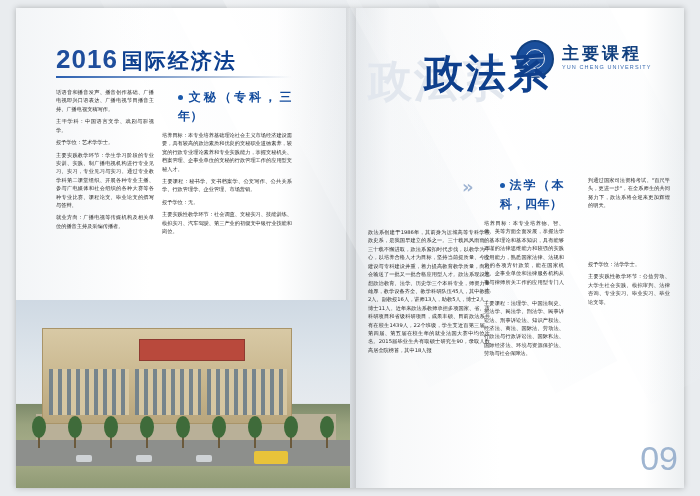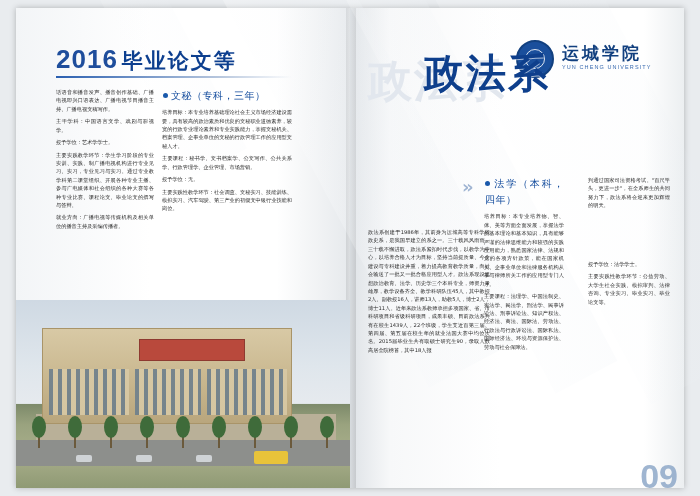--- a/index.html
+++ b/index.html
@@ -71,22 +71,22 @@
     text-shadow:0 1px 0 rgba(255,255,255,.8);
   }
 
   .col { position:absolute; font-size:5.2px; line-height:1.62; color:#2b2b2b; text-align:justify; }
   .col p { margin:0 0 4px 0; }
 
   .left-col-1 { left:56px; top:88px; width:98px; }
   .left-col-2 { left:162px; top:88px; width:130px; }
 
   .sub-head {
-    font-size:10px; font-weight:normal; color:#114a9c;
-    margin:0 0 4px 1px; letter-spacing:.5px;
+    font-size:12px; font-weight:bold; color:#114a9c;
+    margin:0 0 4px 16px; letter-spacing:.5px;
   }
   .bullet-dot {
     display:inline-block; width:5px; height:5px; border-radius:50%;
     background:#1a59ab; margin-right:3px; vertical-align:1px;
   }
 
   
   .photo {
     position:absolute; left:16px; top:300px; width:334px; height:188px;
     overflow:hidden;
@@ -176,43 +176,43 @@
   .chev {
     position:absolute; left:462px; top:176px;
     font-size:18px; color:#9fb4d2; font-weight:bold;
   }
 
   .right-col-1 { left:368px; top:228px; width:122px; }
   .right-col-2 { left:484px; top:176px; width:80px; }
   .right-col-3 { left:588px; top:176px; width:82px; }
 
   .page-num {
-    position:absolute; right:22px; bottom:0;
-    font-size:34px; font-weight:bold; color:#8fa9c9;
+    position:absolute; right:22px; bottom:18px;
+    font-size:34px; font-weight:normal; color:#8fa9c9;
     font-family:"Liberation Sans", sans-serif;
     opacity:.85;
   }
 </style>
 </head>
 <body>
 
 <div id="page">
 
   <div class="paper"></div>
   <div class="shade-left"></div>
   <div class="shade-right"></div>
   <div class="spine"></div>
 
   <div class="streak s1"></div>
   <div class="streak s2"></div>
   <div class="streak s3"></div>
   <div class="streak s4"></div>
 
   <div class="year-title">
-    <span>2016</span><span class="cn">毕业论文等</span>
+    <span>2016</span><span class="cn">国际经济法</span>
   </div>
   <div class="title-rule"></div>
 
   <div class="col left-col-1">
     <p>话语音和播音发声、播音创作基础、广播电视即兴口语表达、广播电视节目播音主持、广播电视文稿写作。</p>
     <p>主干学科：中国语言文学、戏剧与影视学。</p>
     <p>授予学位：艺术学学士。</p>
     <p>主要实践教学环节：学生学习阶段的专业实训、实践、制广播电视机构进行专业见习、实习，专业见习与实习。通过专业教学科第二课堂组织、开展各种专业主播、参与广电媒体和社会组织的各种大赛等各种专业比赛、课程论文、毕业论文的撰写与答辩。</p>
     <p>就业方向：广播电视等传媒机构及相关单位的播音主持及采编传播者。</p>
   </div>
@@ -253,21 +253,21 @@
     <div class="tree" style="left:304px;"></div>
 
     <div class="bus"></div>
     <div class="car" style="left:60px;"></div>
     <div class="car" style="left:120px;"></div>
     <div class="car" style="left:180px;"></div>
   </div>
 
   <div class="logo-wrap">
     <div class="logo-circle"></div>
-    <div class="logo-cn">运城学院</div>
+    <div class="logo-cn">主要课程</div>
     <div class="logo-en">YUN CHENG UNIVERSITY</div>
   </div>
 
   <div class="ghost-cn">政法系</div>
   <div class="big-cn">政法系</div>
   <div class="chev">»</div>
 
   <div class="col right-col-1">
     <p>政法系创建于1986年，其前身为运城高等专科学校政史系，是我国早建立的系之一。三十载风风雨雨、三十载不懈进取，政法系紧扣时代步伐，以教学为中心，以培养合格人才为目标，坚持当前提质量、今全建设与专科建设并重，着力提高教育教学质量，向社会输送了一批又一批合格应用型人才。政法系现设思想政治教育、法学、历史学三个本科专业，师资力量雄厚，教学设备齐全、教学科研队伍45人，其中教授2人、副教授16人，讲师13人，助教5人，博士2人，博士11人。近年来政法系教师承担多项国家、省、市科研项目和省级科研项目，成果丰硕、目前政法系共有在校生1439人，22个班级，学生支近百第三届、第四届、第五届在校生年的就业法国大赛中均位次名。2015届毕业生共有取硕士研究生90，录取人数高居全院榜首，其中18人报</p>
   </div>

